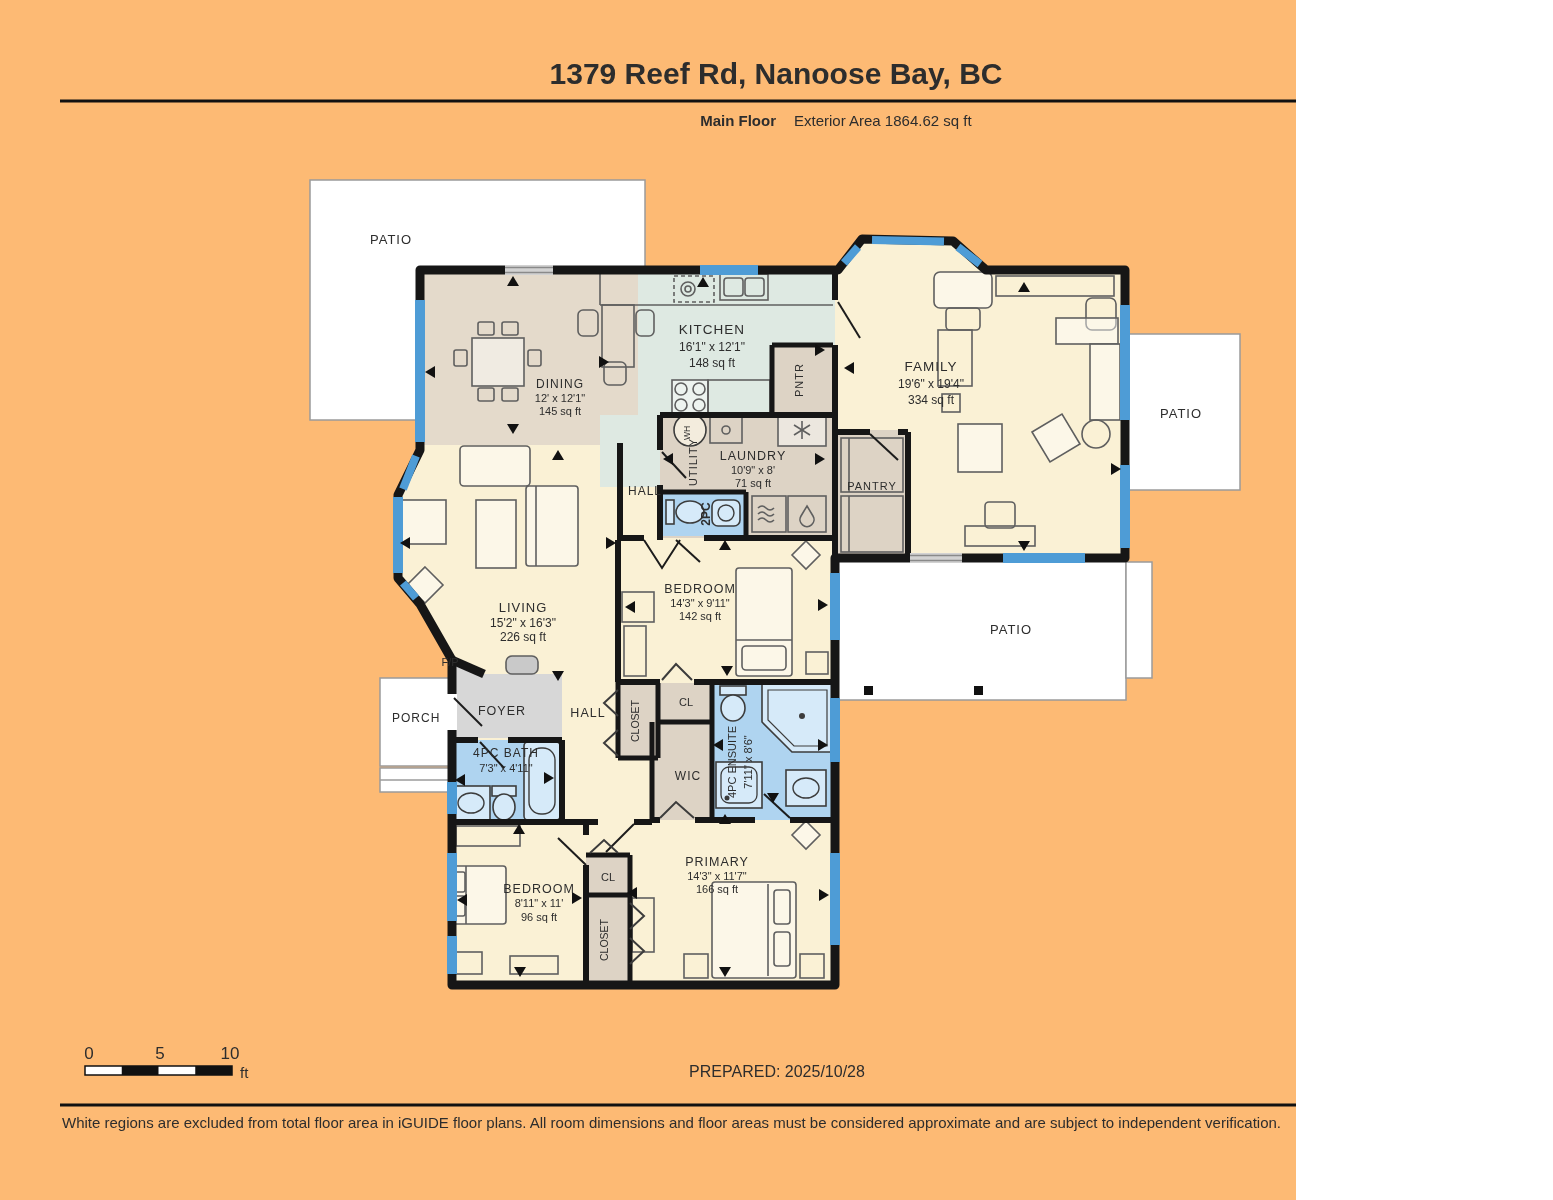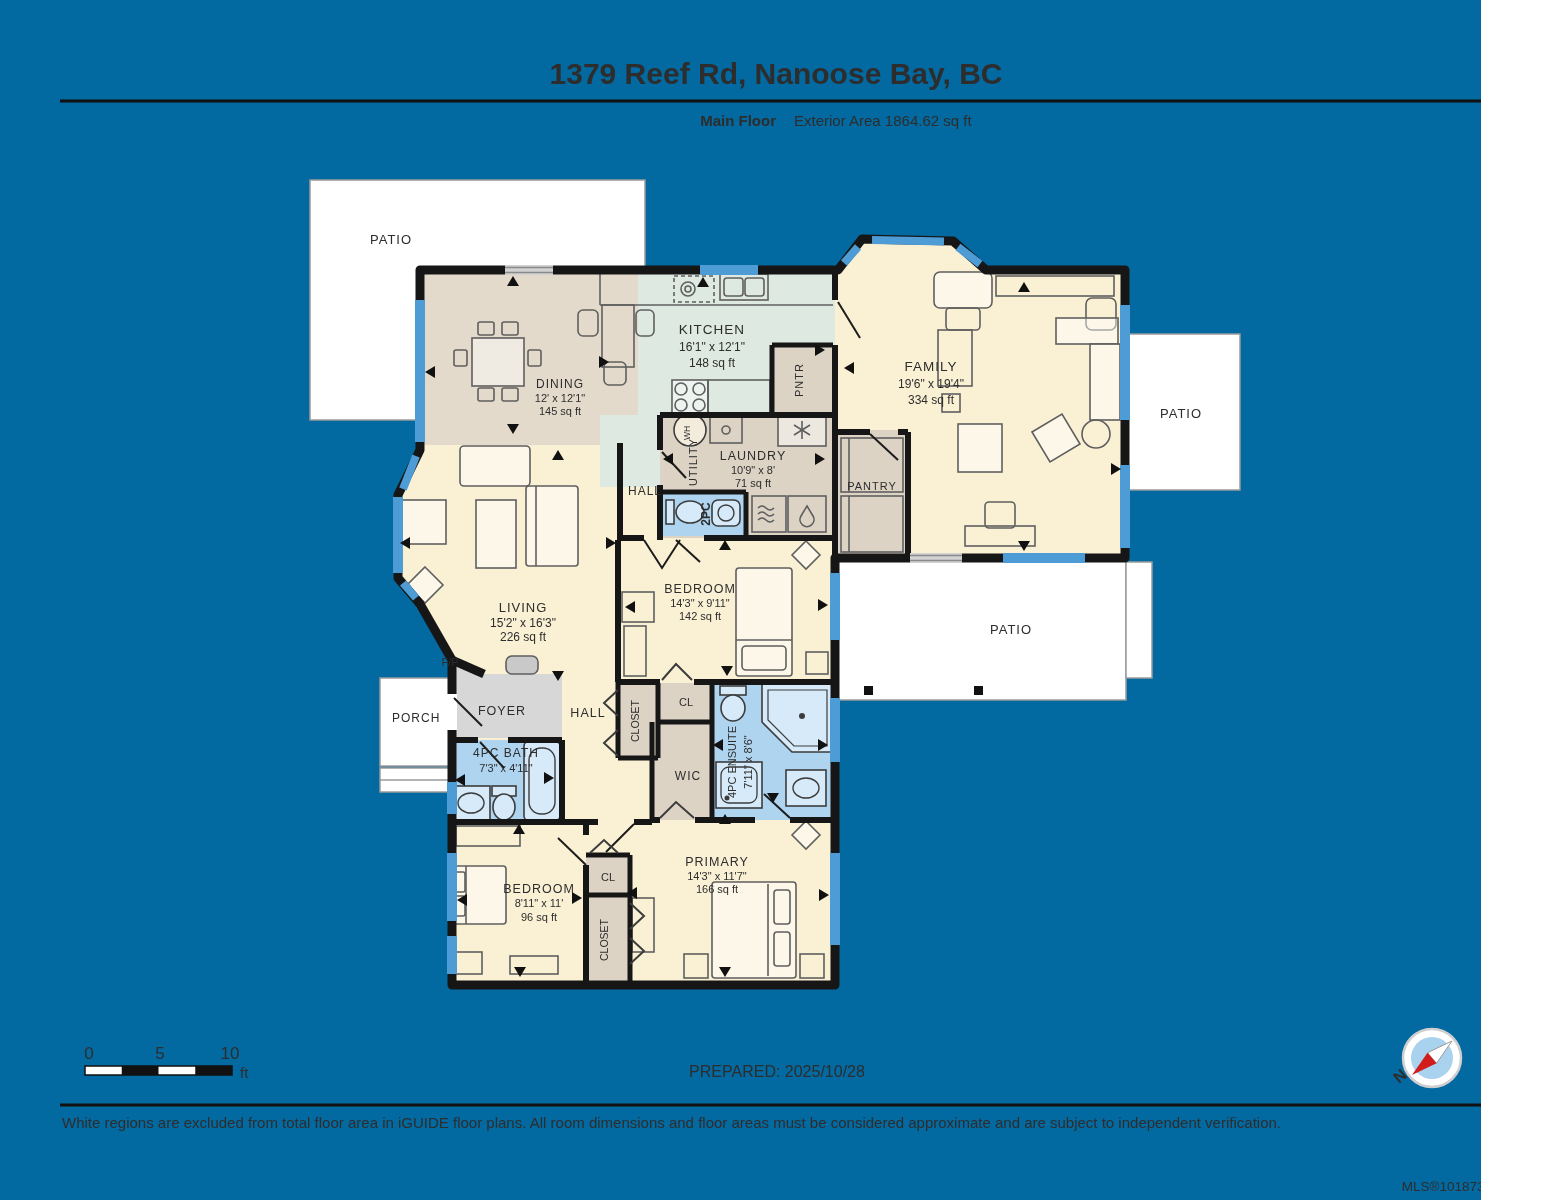--- a/index.html
+++ b/index.html
@@ -1,16 +1,16 @@
 <!DOCTYPE html>
 <html><head>
 <meta charset="utf-8">
 <style>
   html,body{margin:0;padding:0;background:#fff;}
-  .page{position:relative;width:1481px;height:1200px;background:#0369a1;overflow:hidden;
+  .page{position:relative;width:1296px;height:1200px;background:#fdba74;overflow:hidden;
         font-family:"Liberation Sans",sans-serif;}
   svg{position:absolute;left:0;top:0;}
   text{font-family:"Liberation Sans",sans-serif;fill:#2d2d2d;}
   .room-name{letter-spacing:1px;}
   .furn{fill:none;stroke:#5f5f5f;stroke-width:1.6;}
   .furnf{fill:#ffffff;fill-opacity:.45;stroke:#5f5f5f;stroke-width:1.6;}
   .fixt{fill:#d6eaf9;stroke:#3c3c3c;stroke-width:1.6;}
   .wall{stroke:#161616;fill:none;}
   .doorleaf{stroke:#1c1c1c;stroke-width:2;fill:none;}
   .chev{stroke:#3c3c3c;stroke-width:2;fill:none;}

